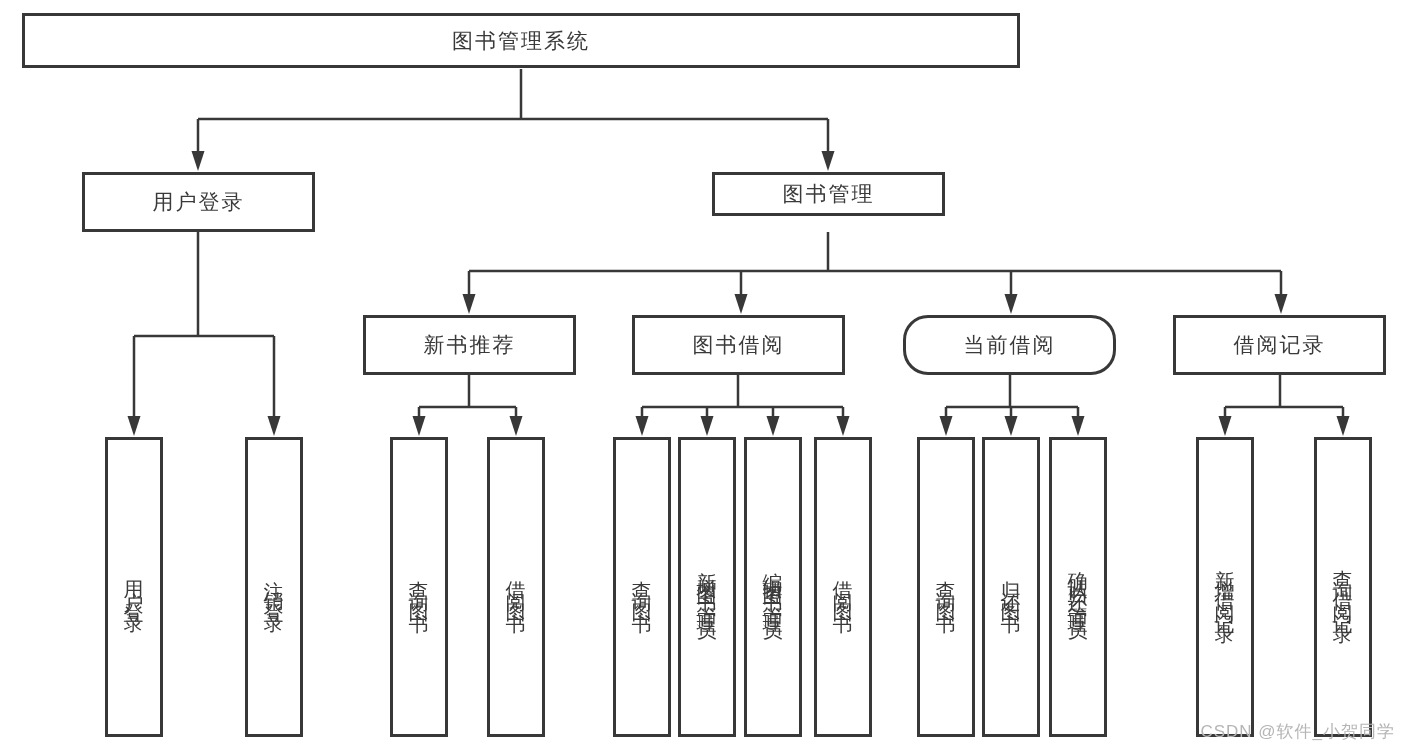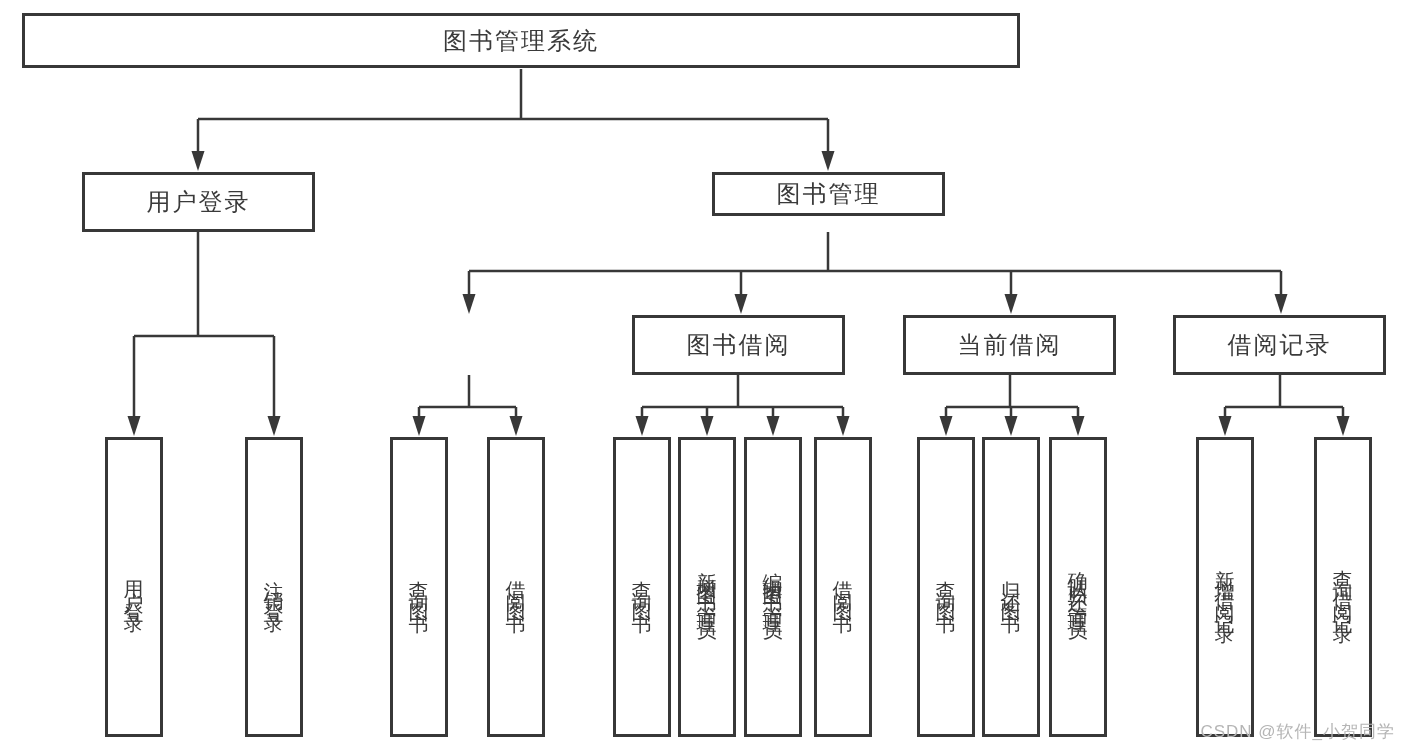--- a/index.html
+++ b/index.html
@@ -5,21 +5,21 @@
   html,body{margin:0;padding:0;background:#fff;}
   .canvas{
     position:relative;width:1405px;height:747px;background:#ffffff;overflow:hidden;
     font-family:"Liberation Sans","DejaVu Sans",sans-serif;color:#3a3a3a;
   }
   .wires{position:absolute;left:0;top:0;width:1405px;height:747px;}
   .box{
     position:absolute;background:#ffffff;border:3px solid #383838;box-sizing:border-box;
     display:flex;align-items:center;justify-content:center;text-align:center;
   }
-  .h-label{font-size:24px;letter-spacing:2px;white-space:nowrap;}
+  .h-label{font-size:21px;letter-spacing:2px;white-space:nowrap;}
   .v-box{
     writing-mode:vertical-rl;text-orientation:mixed;
     font-size:20px;letter-spacing:11px;line-height:1;
   }
   .v-box.tight{letter-spacing:7px;}
   .leaf{top:437px;height:300px;width:58px;}
   .watermark{
     position:absolute;right:10px;bottom:4px;font-size:17px;color:#b5b5b5;
     letter-spacing:1px;white-space:nowrap;
   }
@@ -83,24 +83,27 @@
     <span class="h-label">图书管理系统</span>
   </div>
 
   <div class="box" style="left:82px;top:172px;width:233px;height:60px;">
     <span class="h-label">用户登录</span>
   </div>
   <div class="box" style="left:712px;top:172px;width:233px;height:44px;">
     <span class="h-label">图书管理</span>
   </div>
 
+  <div class="box" style="left:363px;top:315px;width:213px;height:60px;">
+    <span class="h-label">新书推荐</span>
+  </div>
   <div class="box" style="left:632px;top:315px;width:213px;height:60px;">
     <span class="h-label">图书借阅</span>
   </div>
-  <div class="box" style="left:903px;top:315px;width:213px;height:60px;">
+  <div class="box" style="left:903px;top:315px;width:213px;height:60px;border-radius:25px;">
     <span class="h-label">当前借阅</span>
   </div>
   <div class="box" style="left:1173px;top:315px;width:213px;height:60px;align-items:center;">
     <span class="h-label">借阅记录</span>
   </div>
 
   <div class="box leaf" style="left:105px;">
     <span class="v-box">用户登录</span>
   </div>
   <div class="box leaf" style="left:245px;">

